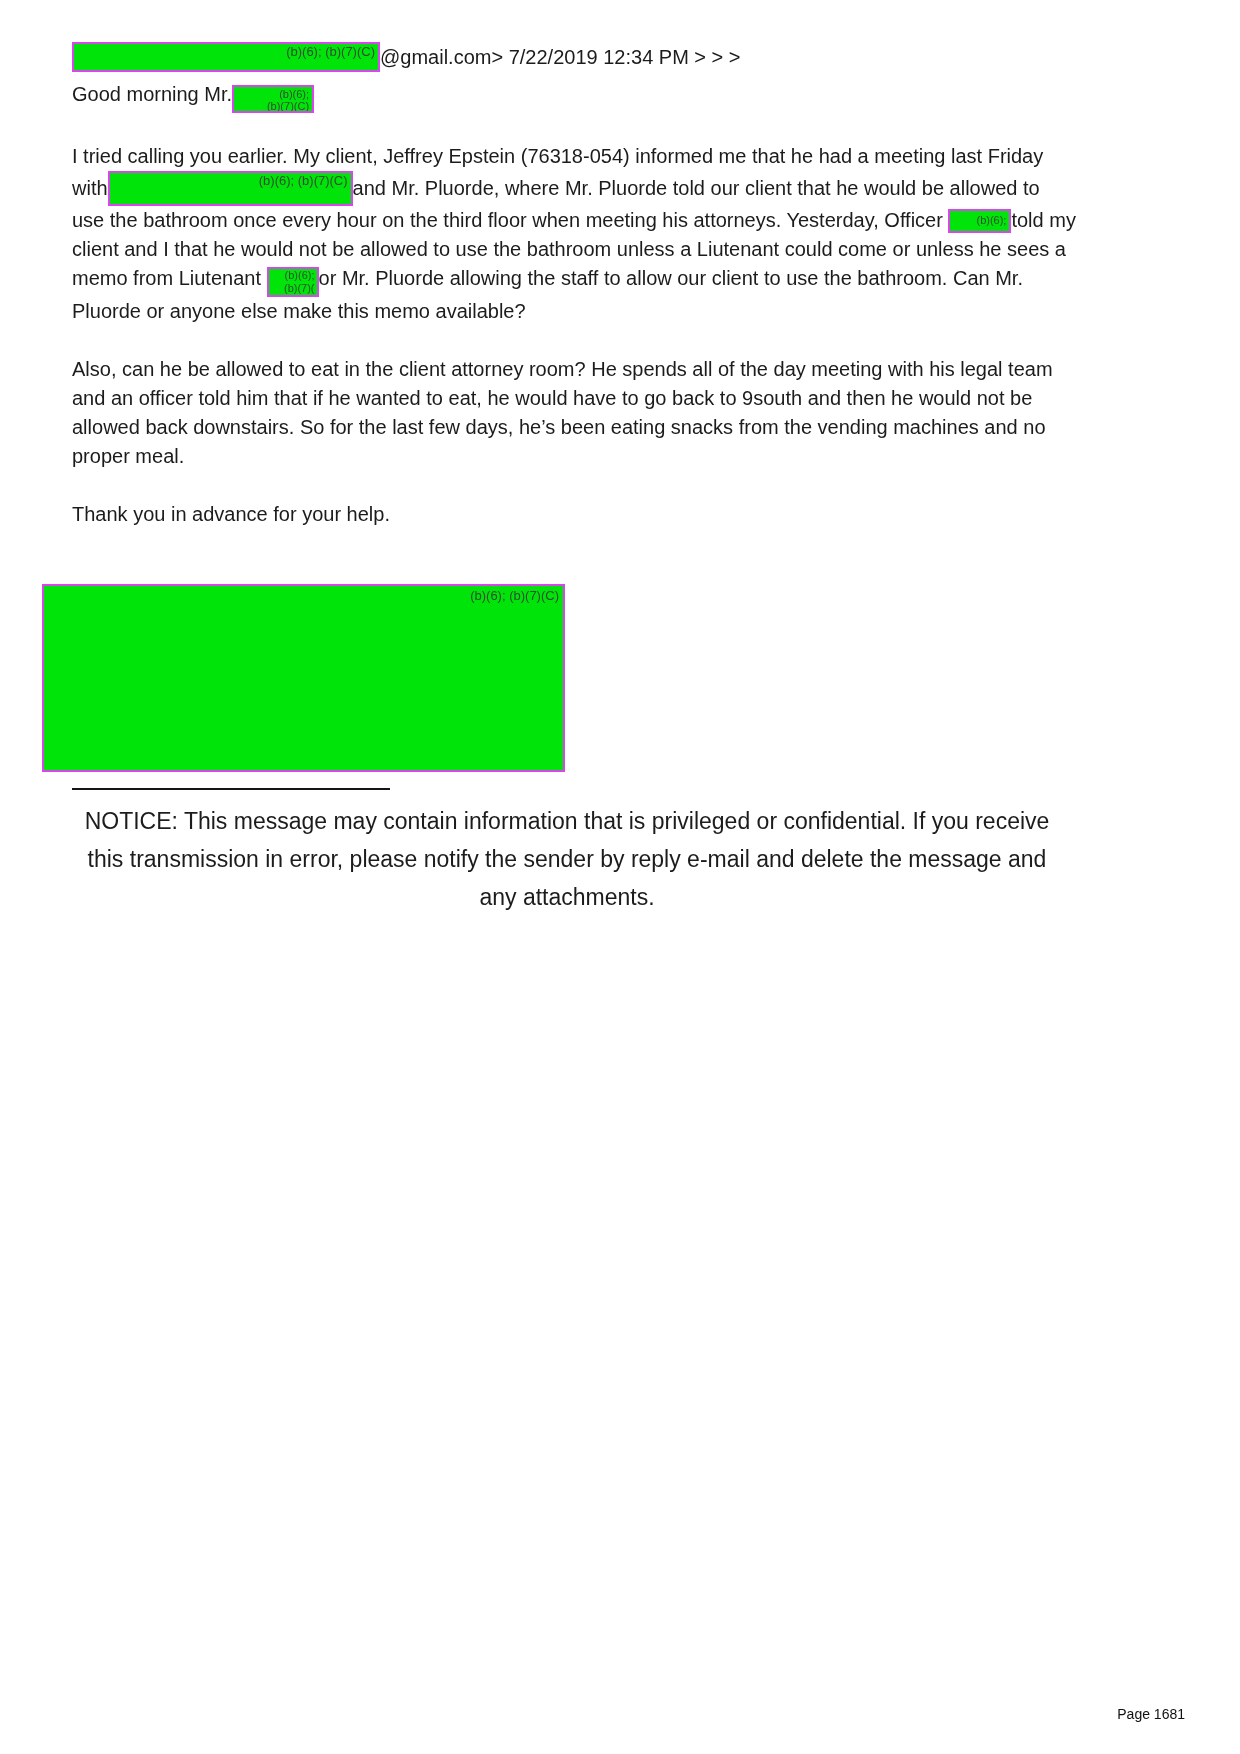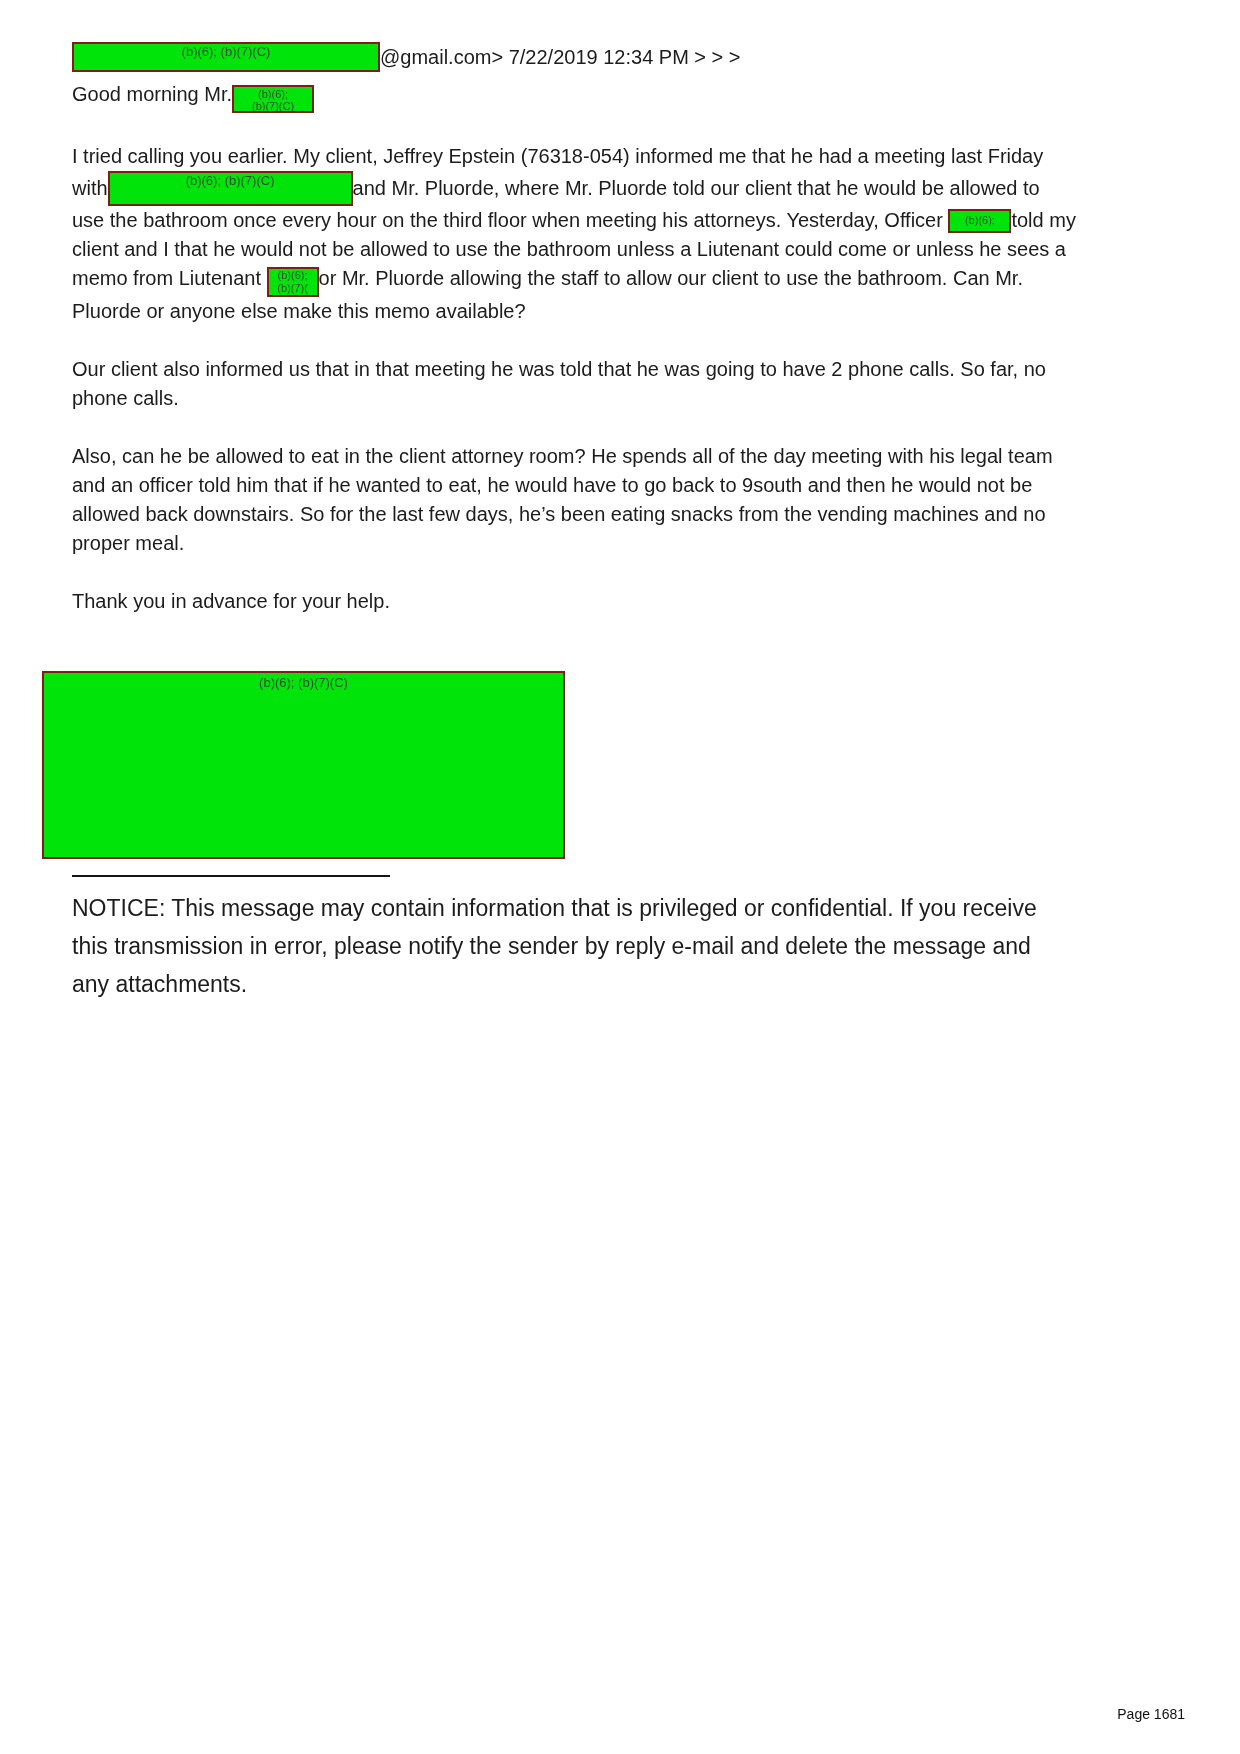--- a/index.html
+++ b/index.html
@@ -13,60 +13,59 @@
 
   .body-text { font-size: 20px; line-height: 29px; }
   .para { font-size: 20px; line-height: 29px; width: 1005px; margin: 0 13px 29px 0; }
 
   .sender-line { margin-bottom: 8px; white-space: nowrap; }
   .greeting-line { margin-bottom: 29px; }
 
   .redaction {
     display: inline-block;
     background: #00e40a;
-    border: 2px solid #7f1d1d;
+    border: 2px solid #d946ef;
     color: #2e4d2e;
     overflow: hidden;
-    text-align: center;
+    text-align: right;
     font-family: "Liberation Sans", sans-serif;
   }
   .rline { display: block; }
 
   .r-sender   { width: 308px; height: 30px; vertical-align: -8px;  font-size: 13px; line-height: 14px; padding: 1px 3px; }
   .r-greeting { width: 82px;  height: 28px; vertical-align: -12px; font-size: 11px; line-height: 12px; padding: 1px 3px; }
   .r-attendee { width: 245px; height: 35px; vertical-align: -11px; font-size: 13px; line-height: 14px; padding: 1px 3px; }
   .r-officer  { width: 63px;  height: 24px; vertical-align: -6px;  font-size: 11px; line-height: 18px; padding: 0 3px; }
   .r-lieutenant { width: 52px; height: 30px; vertical-align: -12px; font-size: 11px; line-height: 13px; padding: 0 2px; }
   .r-signature {
     display: block; width: 523px; height: 188px;
     margin: 55px 0 0 -30px; font-size: 13px; line-height: 15px; padding: 2px 4px;
   }
 
   .divider { width: 318px; border-top: 2px solid #151515; margin: 16px 0 12px 0; }
 
-  .notice { width: 990px; font-size: 23px; line-height: 38px; margin: 0; color: #1c1c1c; }
+  .notice { width: 990px; font-size: 23px; line-height: 38px; margin: 0; color: #1c1c1c; text-align: center; }
 
   .page-number {
     position: absolute; top: 1706px; right: 55px;
     font-size: 14px; color: #111111;
   }
 </style>
 </head>
 <body>
 
 <div class="page">
   <div class="content">
 
     <div class="sender-line"><span class="redaction r-sender"><span>(b)(6); (b)(7)(C)</span></span><span class="body-text">@gmail.com&gt; 7/22/2019 12:34 PM &gt; &gt; &gt;</span></div>
 
     <div class="greeting-line body-text"><span>Good morning Mr.</span><span class="redaction r-greeting"><span class="rline">(b)(6);</span><span class="rline">(b)(7)(C)</span></span></div>
 
     <p class="para"><span>I tried calling you earlier. My client, Jeffrey Epstein (76318-054) informed me that he had a meeting last Friday with</span><span class="redaction r-attendee"><span>(b)(6); (b)(7)(C)</span></span><span>and Mr. Pluorde, where Mr. Pluorde told our client that he would be allowed to use the bathroom once every hour on the third floor when meeting his attorneys. Yesterday, Officer</span> <span class="redaction r-officer"><span>(b)(6);</span></span><span>told my client and I that he would not be allowed to use the bathroom unless a Liutenant could come or unless he sees a memo from Liutenant</span> <span class="redaction r-lieutenant"><span class="rline">(b)(6);</span><span class="rline">(b)(7)(</span></span><span>or Mr. Pluorde allowing the staff to allow our client to use the bathroom. Can Mr. Pluorde or anyone else make this memo available?</span></p>
 
-    <p class="para">Our client also informed us that in that meeting he was told that he was going to have 2 phone calls. So far, no phone calls.</p>
 
     <p class="para">Also, can he be allowed to eat in the client attorney room? He spends all of the day meeting with his legal team and an officer told him that if he wanted to eat, he would have to go back to 9south and then he would not be allowed back downstairs. So for the last few days, he’s been eating snacks from the vending machines and no proper meal.</p>
 
     <p class="para">Thank you in advance for your help.</p>
 
 
     <div class="redaction r-signature"><span>(b)(6); (b)(7)(C)</span></div>
 
     <div class="divider"></div>
 

